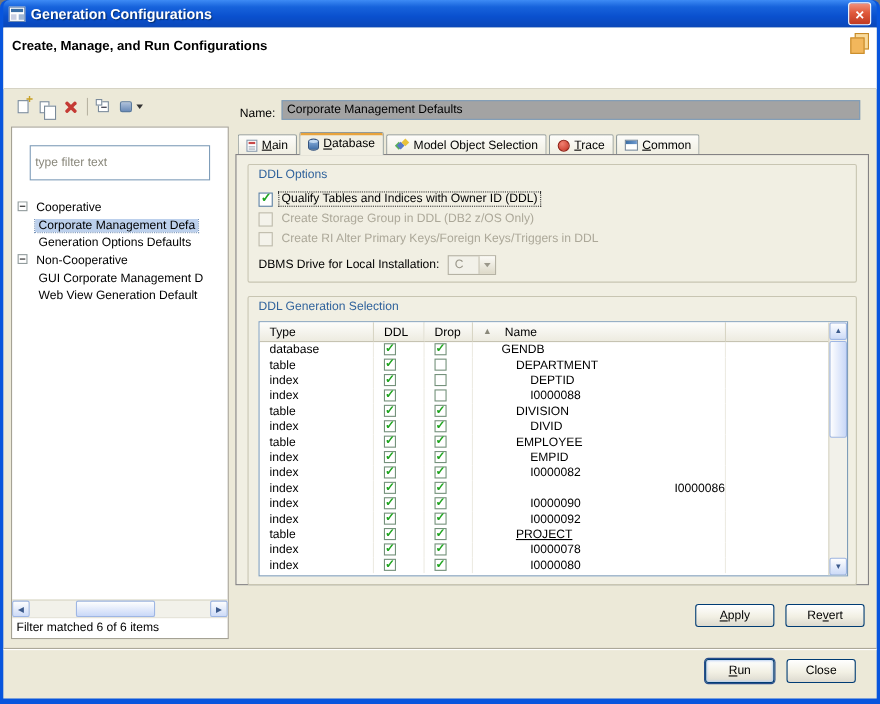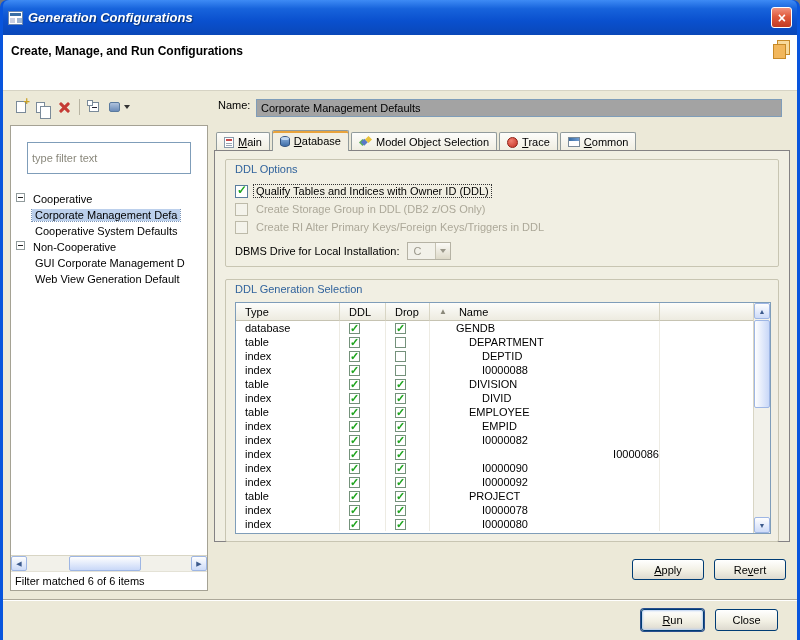--- a/index.html
+++ b/index.html
@@ -1,21 +1,21 @@
 <!DOCTYPE html>
 <html><head>
 <meta charset="utf-8">
 <style>
   html,body{margin:0;padding:0;background:#777;}
   *{box-sizing:border-box;font-family:"Liberation Sans",sans-serif;}
   .window{position:relative;width:800px;height:640px;background:#0855DD;
     border-radius:7px 7px 0 0;padding:0 3px 3px;overflow:hidden;}
-  .titlebar{height:35px;display:flex;align-items:center;padding:0 5px;
+  .titlebar{height:25px;display:flex;align-items:center;padding:0 5px;
     background:linear-gradient(180deg,#3E8BF5 0%,#1763DC 25%,#0A50CE 60%,#0A47B8 100%);
-    border-radius:6px 6px 0 0;font-style:italic;}
+    border-radius:6px 6px 0 0;}
   .title-icon{width:15px;height:14px;background:#fff;border:1px solid #6A87B0;position:relative;margin-right:5px;flex:0 0 15px;}
   .title-icon::before{content:"";position:absolute;left:1px;right:1px;top:1px;height:3px;background:#3A6EA5;}
   .title-icon::after{content:"";position:absolute;left:1px;top:6px;width:5px;height:5px;background:#C9CFE2;box-shadow:7px 0 0 #9FB6D4;}
   .title-text{color:#fff;font-weight:bold;font-size:13px;text-shadow:1px 1px 1px #08306E;flex:1;}
   .close-btn{width:21px;height:21px;border:1px solid #fff;border-radius:3px;color:#fff;
     background:linear-gradient(180deg,#F0927E 0%,#E05A3C 45%,#C03A22 100%);
     display:flex;align-items:center;justify-content:center;font-size:14px;font-weight:bold;line-height:1;}
   .content{position:relative;width:794px;height:610px;background:#ECE9D8;overflow:hidden;}
 
   .banner{position:absolute;left:0;top:0;width:794px;height:56px;background:#fff;border-bottom:1px solid #D6D3C4;}
@@ -57,21 +57,21 @@
   .hscroll{height:16px;margin:0;display:flex;align-items:stretch;background:#F2F1EA;border-top:1px solid #D8D5C4;}
   .sbtn{width:16px;background:linear-gradient(180deg,#FEFEFE,#CDDBF8);border:1px solid #9EB6E4;border-radius:2px;
     display:flex;align-items:center;justify-content:center;font-size:7px;color:#3C5A8C;}
   .htrack{flex:1;position:relative;}
   .hthumb{position:absolute;left:42px;top:0;width:72px;height:15px;background:linear-gradient(180deg,#FEFEFE,#C9D8F8);
     border:1px solid #9EB6E4;border-radius:2px;}
   .panel-status{height:19px;font-size:11px;color:#000;padding:3px 4px 0;border-top:1px solid #E4E2D6;}
 
   
   .right-panel{position:absolute;left:211px;top:62px;width:576px;height:494px;}
-  .name-row{position:absolute;left:0;top:2px;width:576px;height:20px;display:flex;align-items:flex-start;}
+  .name-row{position:absolute;left:0;top:2px;width:576px;height:20px;display:flex;align-items:flex-end;}
   .name-label{font-size:11px;width:42px;padding-left:4px;}
   .name-input{flex:1;height:18px;border:1px solid #7F9DB9;font-size:11px;padding:1px 4px;margin-right:8px;outline:none;background:#a3a3a3;}
   .tabs{position:absolute;left:0;top:33px;width:568px;height:21px;display:flex;align-items:flex-end;padding-left:2px;}
   .tab{display:flex;align-items:center;gap:4px;height:19px;padding:0 7px;border:1px solid #919B9C;border-bottom:none;
     background:linear-gradient(180deg,#FDFDFB,#EFEDE0);margin-right:2px;border-radius:2px 2px 0 0;font-size:11px;position:relative;}
   .tab.active{height:21px;background:#F1EFE3;z-index:3;box-shadow:inset 0 2px 0 #E8A33C;}
   .tabicon{display:inline-block;position:relative;}
   .icon-form{width:10px;height:11px;background:#fff;border:1px solid #8899AA;}
   .icon-form::before{content:"";position:absolute;left:1px;top:1px;width:6px;height:2px;background:#C84848;}
   .icon-form::after{content:"";position:absolute;left:1px;top:5px;width:6px;height:1px;background:#9AA6B4;box-shadow:0 2px 0 #9AA6B4;}
@@ -174,21 +174,21 @@
       <input class="filter-input" value="type filter text" style="">
       <div class="tree">
           <div class="tree-row">
             <span class="expander"></span>
             <span class="tree-label">Cooperative</span>
           </div>
           <div class="tree-row lvl1">
             <span class="tree-label selected">Corporate Management Defa</span>
           </div>
           <div class="tree-row lvl1">
-            <span class="tree-label">Cooperative System Defaults</span>
+            <span class="tree-label">Generation Options Defaults</span>
           </div>
           <div class="tree-row">
             <span class="expander"></span>
             <span class="tree-label">Non-Cooperative</span>
           </div>
           <div class="tree-row lvl1">
             <span class="tree-label">GUI Corporate Management D</span>
           </div>
           <div class="tree-row lvl1">
             <span class="tree-label">Web View Generation Default</span>
@@ -360,21 +360,21 @@
                   <div class="gc" style="width: 104px;">index</div>
                   <div class="gc" style="width: 46px;"><span class="tcb checked"></span></div>
                   <div class="gc" style="width: 44px;"><span class="tcb checked"></span></div>
                   <div class="gc" style="width: 230px; padding-left: 52px;">I0000092</div>
                   <div class="gc gc-fill"></div>
                 </div>
                 <div class="gr">
                   <div class="gc" style="width: 104px;">table</div>
                   <div class="gc" style="width: 46px;"><span class="tcb checked"></span></div>
                   <div class="gc" style="width: 44px;"><span class="tcb checked"></span></div>
-                  <div class="gc" style="width: 230px; padding-left: 39px;">PROJECT</div>
+                  <div class="gc" style="width: 230px; padding-left: 39px; text-decoration: underline;">PROJECT</div>
                   <div class="gc gc-fill"></div>
                 </div>
                 <div class="gr">
                   <div class="gc" style="width: 104px;">index</div>
                   <div class="gc" style="width: 46px;"><span class="tcb checked"></span></div>
                   <div class="gc" style="width: 44px;"><span class="tcb checked"></span></div>
                   <div class="gc" style="width: 230px; padding-left: 52px;">I0000078</div>
                   <div class="gc gc-fill"></div>
                 </div>
                 <div class="gr">

